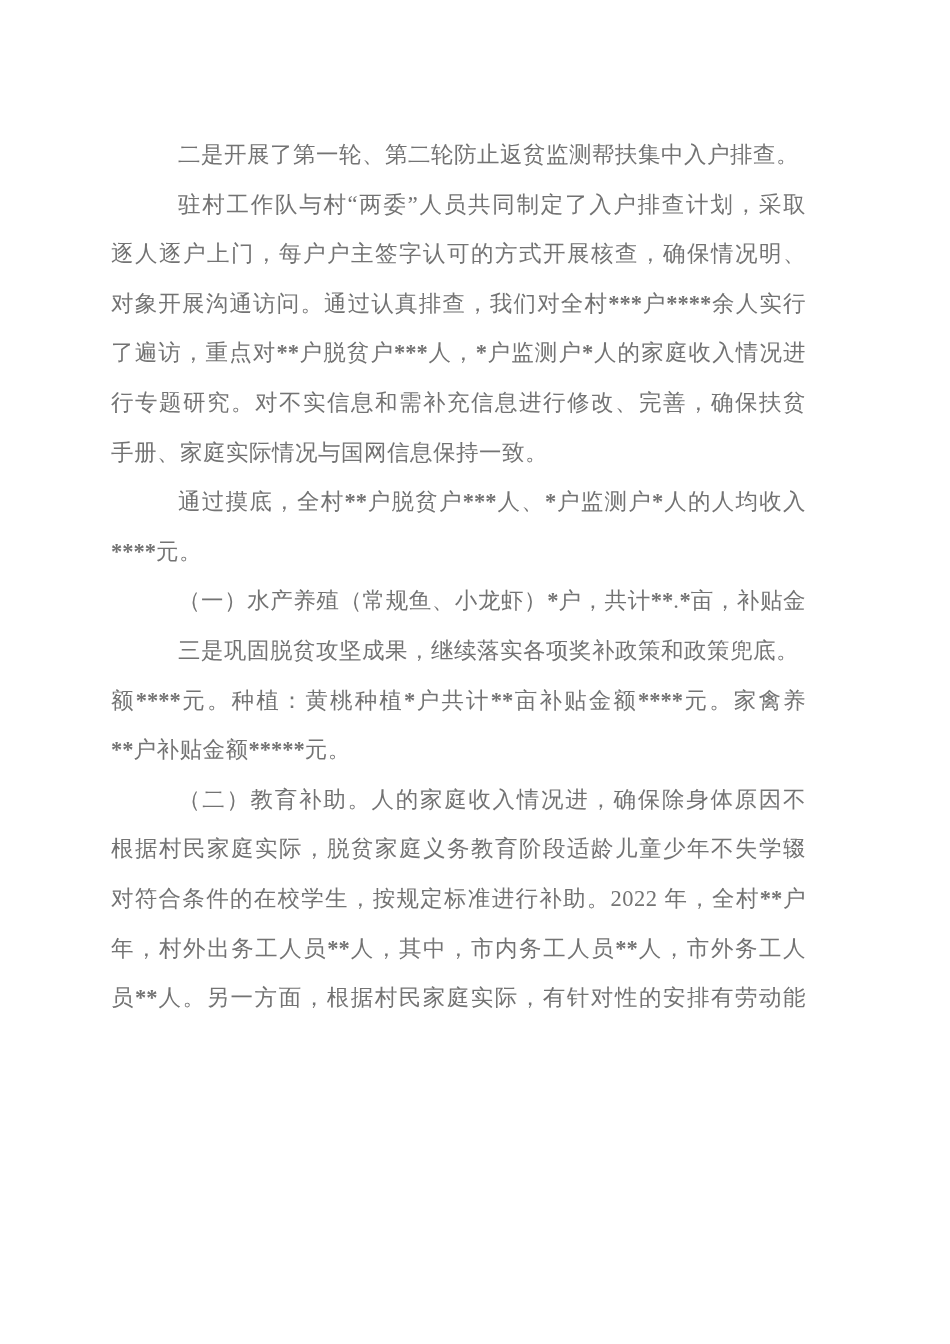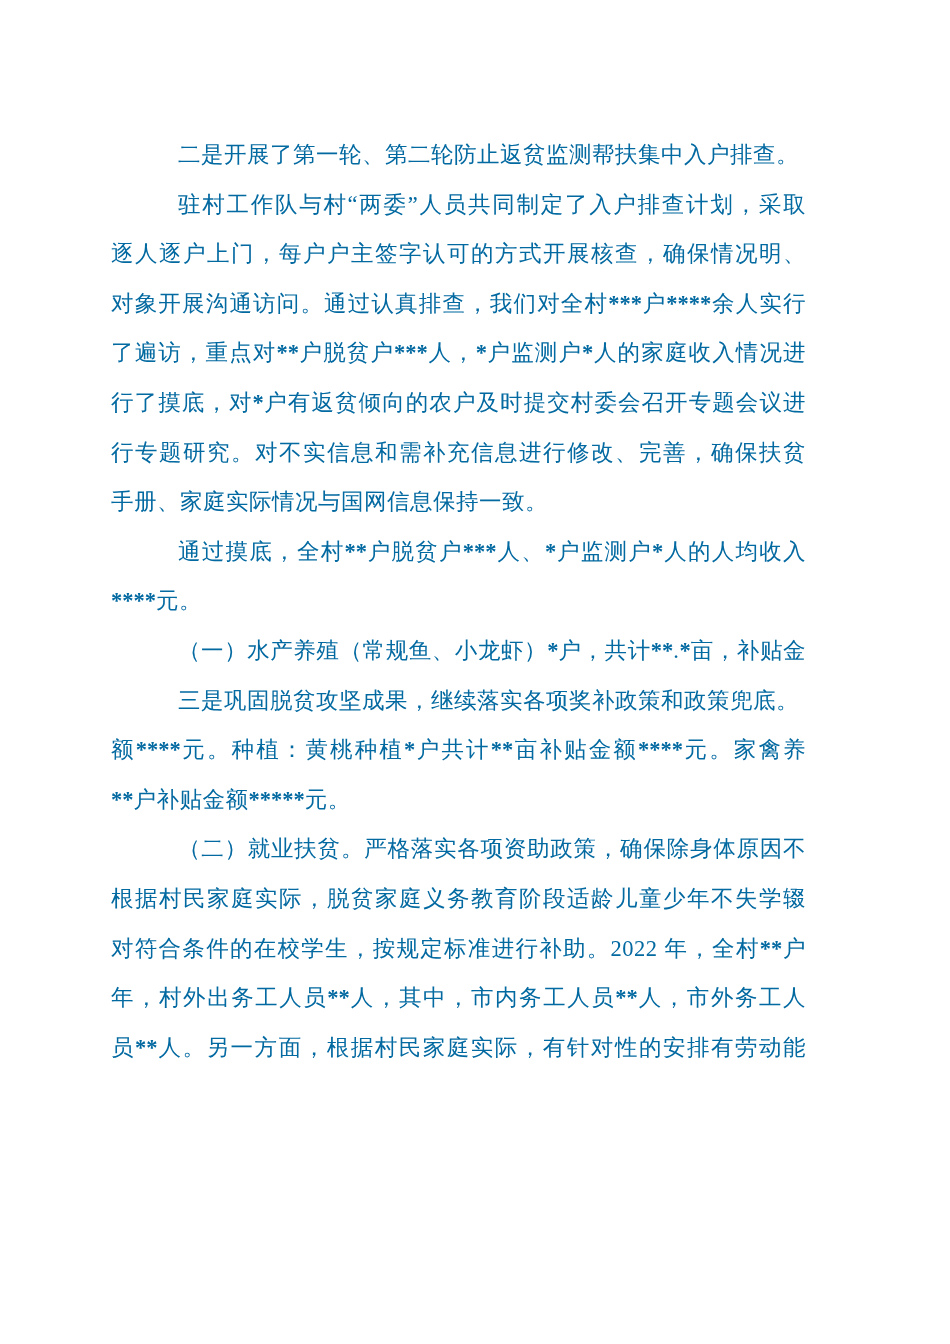--- a/index.html
+++ b/index.html
@@ -17,21 +17,21 @@
   .page {
     position: absolute;
     left: 111px;
     top: 130px;
     width: 695px;
   }
   .line {
     font-size: 22.5px;
     line-height: 49.6px;
     height: 49.6px;
-    color: #0369a1;
+    color: #737373;
     text-align: justify;
     text-align-last: justify;
     text-justify: inter-character;
     overflow: hidden;
     letter-spacing: 0.5px;
   }
   .line.end {
     text-align-last: left;
   }
   .line.indent {
@@ -45,28 +45,27 @@
 </head>
 <body>
 
 <main class="page">
   <div>
       <div class="line indent end">二是开展了第一轮、第二轮防止返贫监测帮扶集中入户排查。</div>
       <div class="line indent">驻村工作队与村“两委”人员共同制定了入户排查计划，采取</div>
       <div class="line">逐人逐户上门，每户户主签字认可的方式开展核查，确保情况明、</div>
       <div class="line">对象开展沟通访问。通过认真排查，我们对全村<b>***</b>户<b>****</b>余人实行</div>
       <div class="line">了遍访，重点对<b>**</b>户脱贫户<b>***</b>人，<b>*</b>户监测户<b>*</b>人的家庭收入情况进</div>
-      <div class="line">行了摸底，对<b>*</b>户有返贫倾向的农户及时提交村委会召开专题会议进</div>
       <div class="line">行专题研究。对不实信息和需补充信息进行修改、完善，确保扶贫</div>
       <div class="line end">手册、家庭实际情况与国网信息保持一致。</div>
       <div class="line indent">通过摸底，全村<b>**</b>户脱贫户<b>***</b>人、<b>*</b>户监测户<b>*</b>人的人均收入达</div>
       <div class="line end"><b>****</b>元。</div>
       <div class="line indent">（一）水产养殖（常规鱼、小龙虾）<b>*</b>户，共计<b>**</b>.<b>*</b>亩，补贴金</div>
       <div class="line indent end">三是巩固脱贫攻坚成果，继续落实各项奖补政策和政策兜底。</div>
       <div class="line">额<b>****</b>元。种植：黄桃种植<b>*</b>户共计<b>**</b>亩补贴金额<b>****</b>元。家禽养殖：</div>
       <div class="line end"><b>**</b>户补贴金额<b>*****</b>元。</div>
-      <div class="line indent">（二）就业扶贫。严格落实各项资助政策，确保除身体原因不</div>
+      <div class="line indent">（二）教育补助。人的家庭收入情况进，确保除身体原因不</div>
       <div class="line">根据村民家庭实际，脱贫家庭义务教育阶段适龄儿童少年不失学辍学。</div>
       <div class="line">对符合条件的在校学生，按规定标准进行补助。2022 年，全村<b>**</b>户</div>
       <div class="line">年，村外出务工人员<b>**</b>人，其中，市内务工人员<b>**</b>人，市外务工人</div>
       <div class="line">员<b>**</b>人。另一方面，根据村民家庭实际，有针对性的安排有劳动能</div>
     </div>
 </main>
 
 </body></html>

